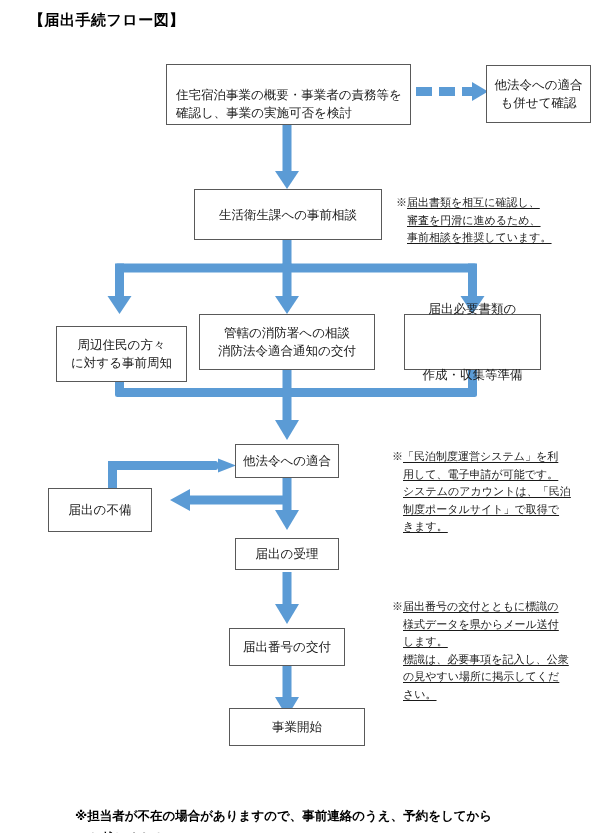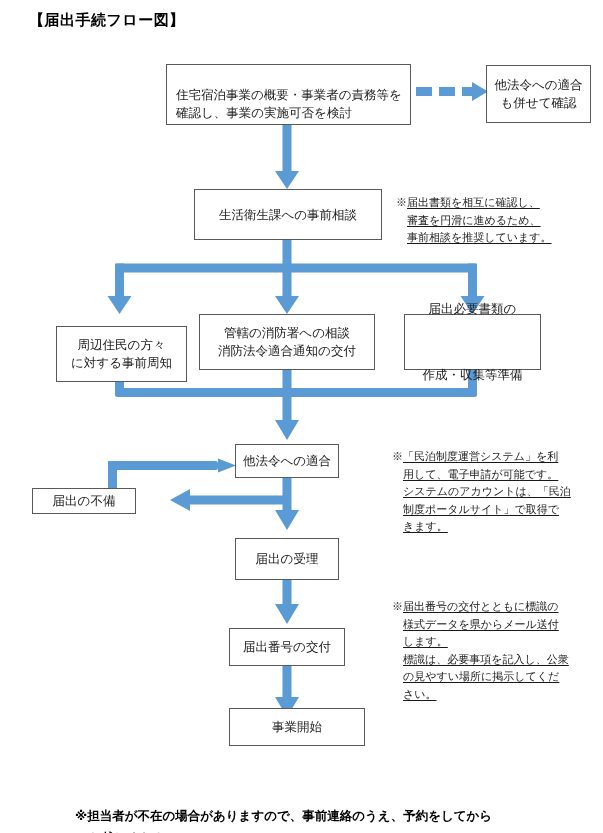--- a/index.html
+++ b/index.html
@@ -207,25 +207,25 @@
 
   <div class="node" style="left:404px; top:314px; width:137px; height:56px;gap:48px;">
     <span class="ln">届出必要書類の</span>
     <span class="ln">作成・収集等準備</span>
   </div>
 
   <div class="node" style="left:235px; top:444px; width:104px; height:34px;">
     <span class="ln">他法令への適合</span>
   </div>
 
-  <div class="node" style="left:32px; top:488px; width:104px; height:26px;">
+  <div class="node" style="left:48px; top:488px; width:104px; height:44px;">
     <span class="ln">届出の不備</span>
   </div>
 
-  <div class="node" style="left:235px; top:538px; width:104px; height:42px;">
+  <div class="node" style="left:235px; top:538px; width:104px; height:32px;">
     <span class="ln">届出の受理</span>
   </div>
 
   <div class="node" style="left:229px; top:628px; width:116px; height:38px;">
     <span class="ln">届出番号の交付</span>
   </div>
 
   <div class="node" style="left:229px; top:708px; width:136px; height:38px;">
     <span class="ln">事業開始</span>
   </div>

